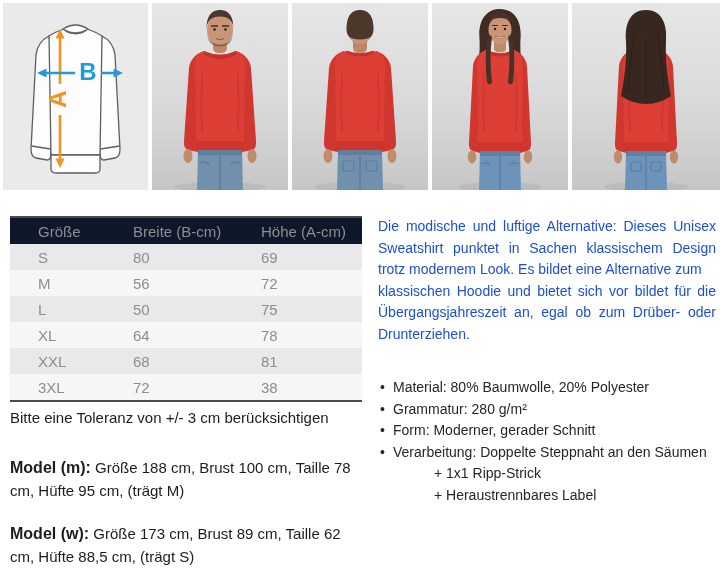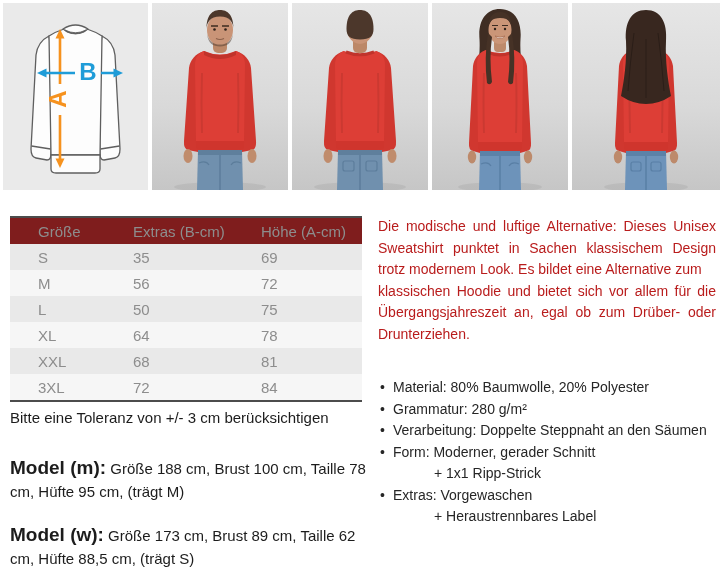--- a/index.html
+++ b/index.html
@@ -18,29 +18,29 @@
   
   .content{display:flex;align-items:flex-start;padding:26px 4px 0 10px;}
   .left-col{width:358px;flex:0 0 auto;}
   .right-col{width:338px;margin-left:10px;flex:0 0 auto;}
   
   table.size{border-collapse:collapse;table-layout:fixed;width:352px;
     border-top:2px solid #4c4c4c;border-bottom:2px solid #4c4c4c;}
   table.size th,table.size td{
     font-size:15px;font-weight:400;color:#8d8d8d;text-align:left;
     height:26px;padding:0 0 0 28px;overflow:hidden;white-space:nowrap;}
-  table.size thead tr{background:#7f1d1d;}
+  table.size thead tr{background:#0f172a;}
   table.size tbody tr:nth-child(odd){background:#e9e9e9;}
   table.size tbody tr:nth-child(even){background:#f6f6f6;}
   .tolerance{margin-top:7px;font-size:15px;color:#1c1c1c;}
   .model-block{margin-top:30px;font-size:15px;line-height:23px;color:#1c1c1c;}
   .model-block + .model-block{margin-top:20px;}
-  .model-block .b{font-weight:700;font-size:19px;}
-  
-  .desc div{font-size:14px;line-height:21.5px;color:#b91c1c;text-align:justify;}
+  .model-block .b{font-weight:700;font-size:16px;}
+  
+  .desc div{font-size:14px;line-height:21.5px;color:#1d4ed8;text-align:justify;}
   ul.specs{list-style:none;margin:32px 0 0 0;padding:0;}
   ul.specs li{font-size:14px;line-height:21.5px;padding-left:15px;position:relative;white-space:pre-wrap;}
   ul.specs li.bullet::before{content:"•";position:absolute;left:2px;top:0;color:#262626;}
   ul.specs li.indent{padding-left:56px;}
 </style>
 </head>
 <body>
 
 <div class="strip">
 
@@ -174,28 +174,28 @@
   <div class="left-col">
     <table class="size">
       <colgroup>
           <col style="width:95px">
           <col style="width:128px">
           <col style="width:129px">
         </colgroup>
       <thead>
         <tr>
           <th>Größe</th>
-          <th>Extras (B-cm)</th>
+          <th>Breite (B-cm)</th>
           <th>Höhe (A-cm)</th>
         </tr>
       </thead>
       <tbody>
         <tr>
           <td>S</td>
-            <td>35</td>
+            <td>80</td>
             <td>69</td>
         </tr>
         <tr>
           <td>M</td>
             <td>56</td>
             <td>72</td>
         </tr>
         <tr>
           <td>L</td>
             <td>50</td>
@@ -207,47 +207,46 @@
             <td>78</td>
         </tr>
         <tr>
           <td>XXL</td>
             <td>68</td>
             <td>81</td>
         </tr>
         <tr>
           <td>3XL</td>
             <td>72</td>
-            <td>84</td>
+            <td>38</td>
         </tr>
       </tbody>
     </table>
 
     <div class="tolerance">Bitte eine Toleranz von +/- 3 cm berücksichtigen</div>
 
     <p class="model-block">
       <span class="b">Model (m):</span>
       <span>Größe 188 cm, Brust 100 cm, Taille 78 cm, Hüfte 95 cm, (trägt M)</span>
     </p>
 
     <p class="model-block">
       <span class="b">Model (w):</span>
       <span>Größe 173 cm, Brust 89 cm, Taille 62 cm, Hüfte 88,5 cm, (trägt S)</span>
     </p>
   </div>
 
   <div class="right-col">
     <div class="desc">
       <div>Die modische und luftige Alternative: Dieses Unisex Sweatshirt punktet in Sachen klassischem Design trotz modernem Look. Es bildet eine Alternative zum</div>
-      <div>klassischen Hoodie und bietet sich vor allem für die Übergangsjahreszeit an, egal ob zum Drüber- oder Drunterziehen.</div>
+      <div>klassischen Hoodie und bietet sich vor bildet für die Übergangsjahreszeit an, egal ob zum Drüber- oder Drunterziehen.</div>
     </div>
 
     <ul class="specs">
       <li class="bullet">Material: 80% Baumwolle, 20% Polyester</li>
       <li class="bullet">Grammatur: 280 g/m²</li>
+      <li class="bullet">Form: Moderner, gerader Schnitt</li>
       <li class="bullet">Verarbeitung: Doppelte Steppnaht an den Säumen</li>
-      <li class="bullet">Form: Moderner, gerader Schnitt</li>
       <li class="indent">+ 1x1 Ripp-Strick</li>
-      <li class="bullet">Extras: Vorgewaschen</li>
       <li class="indent">+ Heraustrennbares Label</li>
     </ul>
   </div>
 </div>
 
 </body></html>

